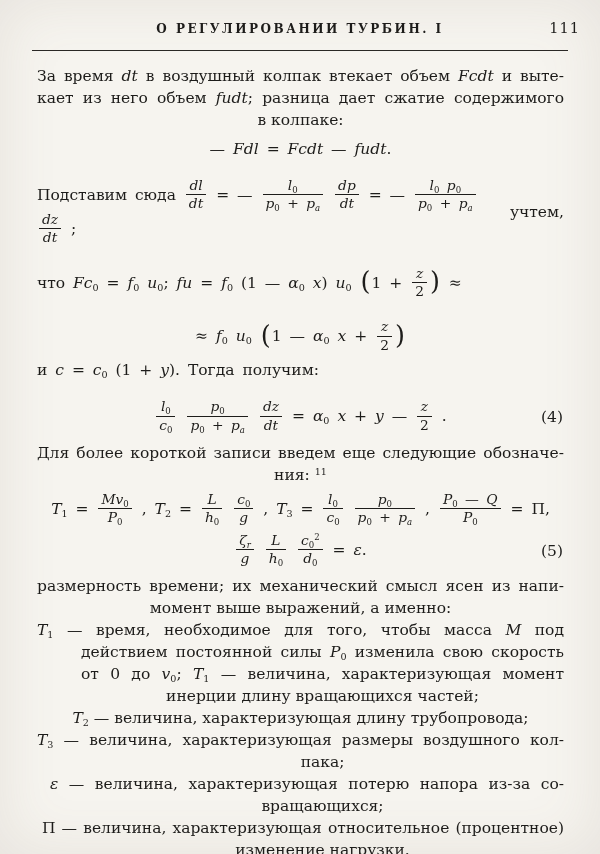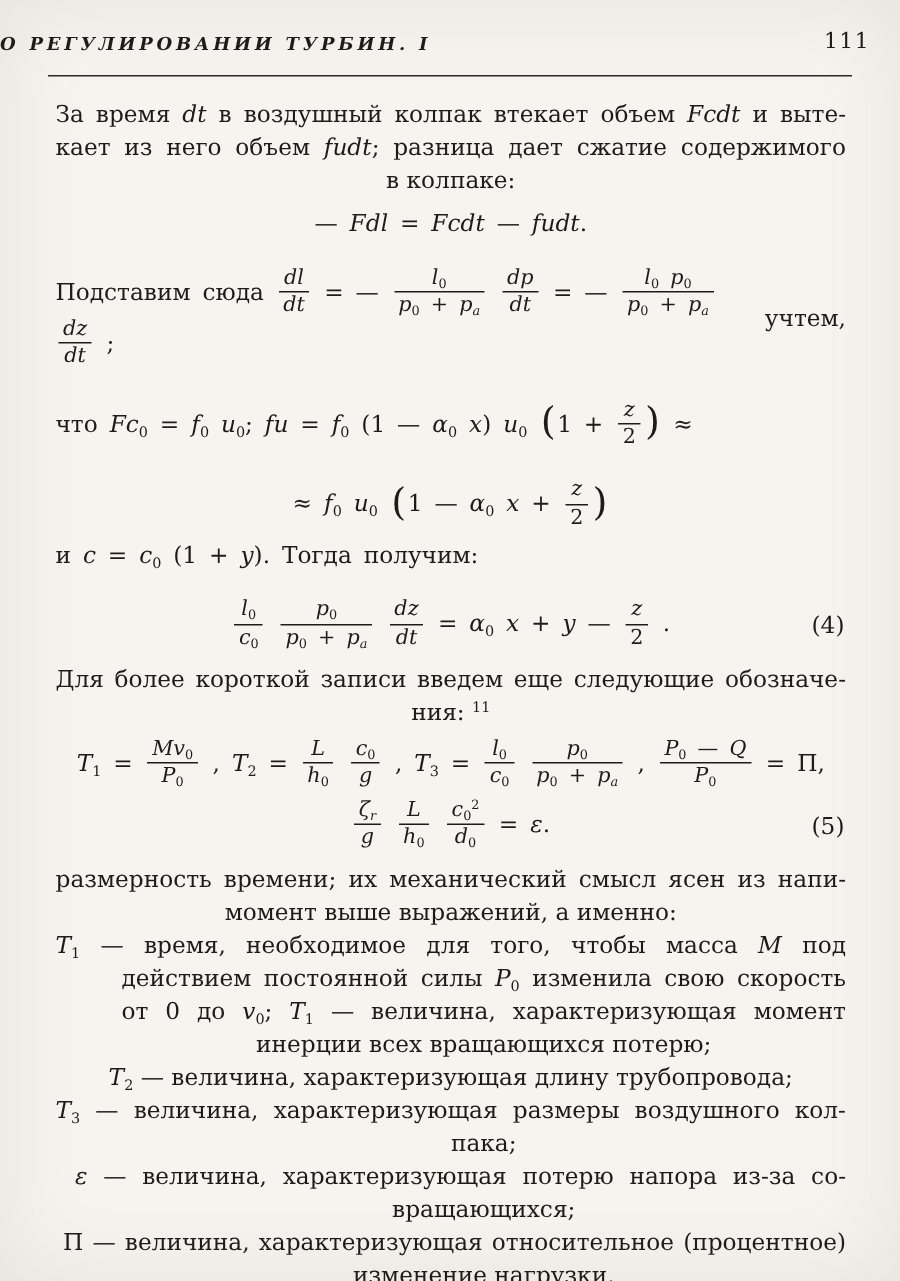--- a/index.html
+++ b/index.html
@@ -15,21 +15,22 @@
     color:var(--ink);
     font-family:"DejaVu Serif","Liberation Serif",serif;
     font-size:15.5px;
     overflow:hidden;
     box-shadow:inset 0 0 60px rgba(120,110,90,.12);
   }
   
   .hdr{position:relative;height:26px;margin-top:22px;padding:0 34px;}
   .running-title{
     position:absolute;left:0;right:0;top:0;
-    font-size:12px;font-weight:bold;letter-spacing:2.5px;font-style:italic;
+    text-align:center;
+    font-size:12px;font-weight:bold;letter-spacing:2.5px;
   }
   .page-number{
     position:absolute;right:20px;top:-2px;
     font-size:14.5px;letter-spacing:1px;
   }
   .rule{margin:2px 32px 0 32px;border-bottom:1.6px solid #2a2825;}
   
   .body{padding:14px 36px 0 37px;}
   .line{display:block;line-height:22px;}
   .full{text-align:justify;text-align-last:justify;}
@@ -112,21 +113,21 @@
 
     <p class="para mt2">
       <span class="line full">размерность времени; их механический смысл ясен из напи-</span>
       <span class="line short">момент выше выражений, а именно:</span>
     </p>
 
     <div class="para">
       <span class="line full"><i>T</i><sub>1</sub> — время, необходимое для того, чтобы масса <i>M</i> под</span>
       <span class="line full ind">действием постоянной силы <i>P</i><sub>0</sub> изменила свою скорость</span>
       <span class="line full ind">от 0 до <i>v</i><sub>0</sub>; <i>T</i><sub>1</sub> — величина, характеризующая момент</span>
-      <span class="line short ind">инерции всех вращающихся потерю;</span>
+      <span class="line short ind">инерции длину вращающихся частей;</span>
     </div>
 
     <div class="para">
       <span class="line short"><i>T</i><sub>2</sub> — величина, характеризующая длину трубопровода;</span>
     </div>
 
     <div class="para">
       <span class="line full"><i>T</i><sub>3</sub> — величина, характеризующая размеры воздушного кол-</span>
       <span class="line short ind">пака;</span>
     </div>

